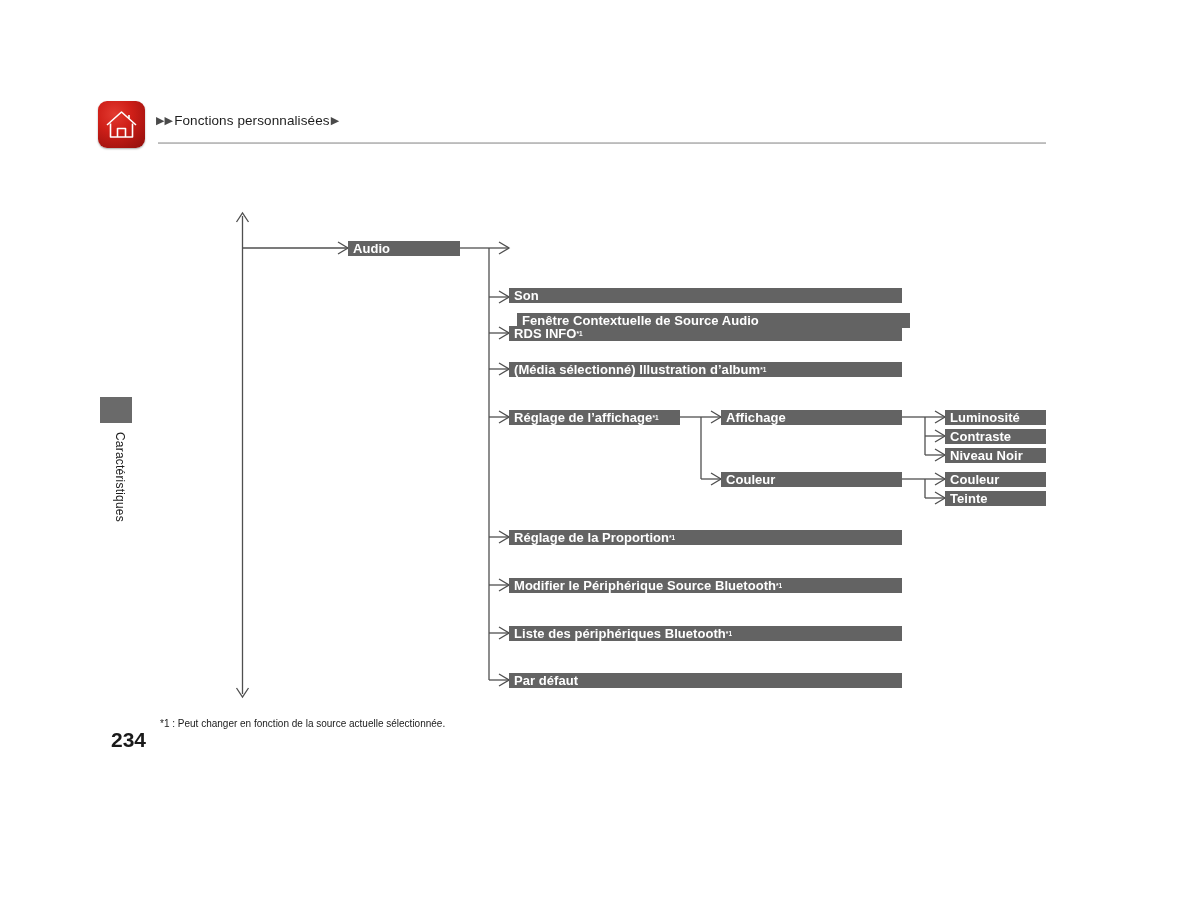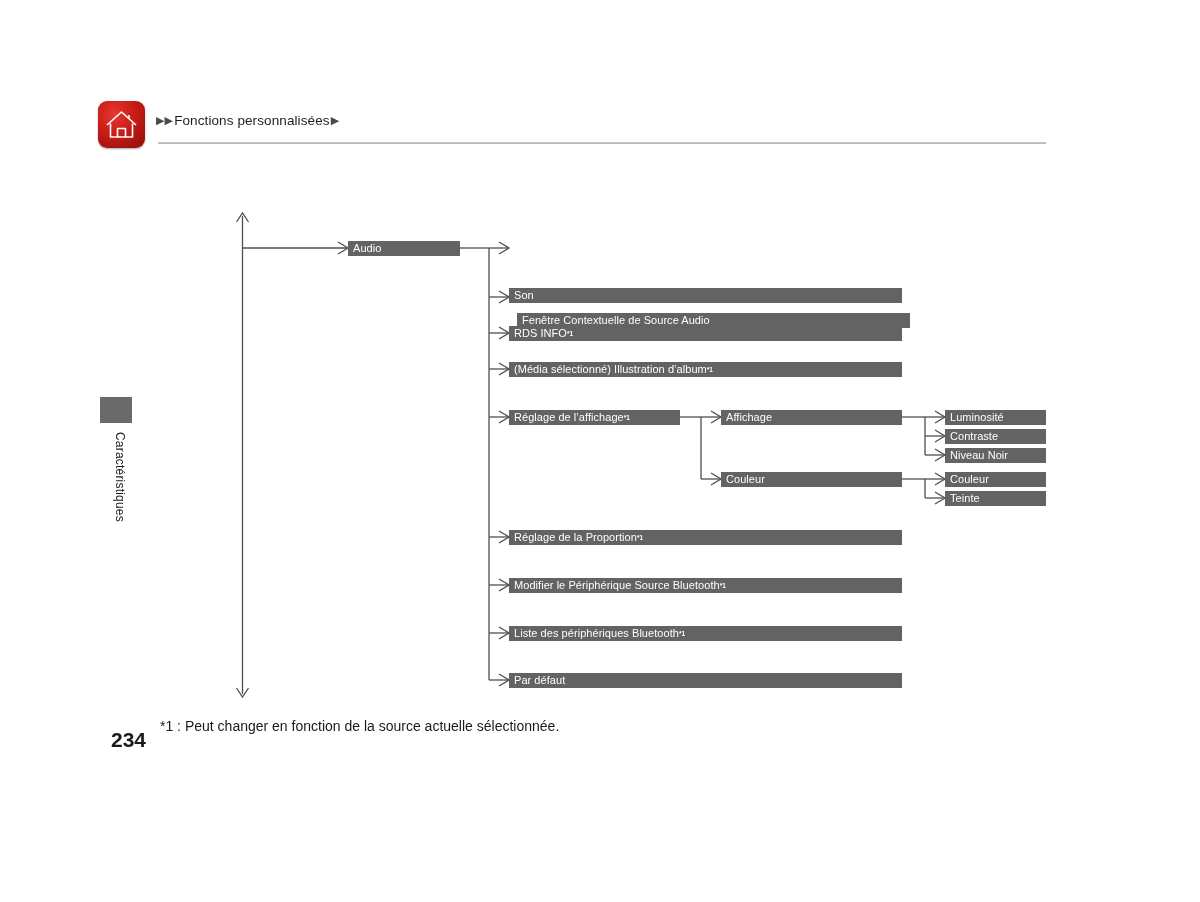--- a/index.html
+++ b/index.html
@@ -49,35 +49,35 @@
 
   
   .page-num{
     position:absolute;left:111px;top:728px;
     font-size:21px;font-weight:bold;color:#1a1a1a;
   }
 
   
   .footnote{
     position:absolute;left:160px;top:718px;
-    font-size:14px;color:#1a1a1a;white-space:nowrap;
+    font-size:10px;color:#1a1a1a;white-space:nowrap;
   }
 
   
   #diagram{position:absolute;left:0;top:0;width:1200px;height:902px;}
 
   .node{
     position:absolute;height:15px;
     background:#636363;
     display:flex;align-items:center;
     box-sizing:border-box;
     padding-left:5px;
   }
   .node span.lbl{
-    font-size:11px;font-weight:normal;color:#ffffff;
+    font-size:13px;font-weight:bold;color:#ffffff;
     white-space:nowrap;line-height:1;letter-spacing:.05px;
   }
   .node sup{
     font-size:6.5px;font-weight:bold;color:#ffffff;
     vertical-align:super;line-height:0;
   }
 </style>
 </head>
 <body>
 

